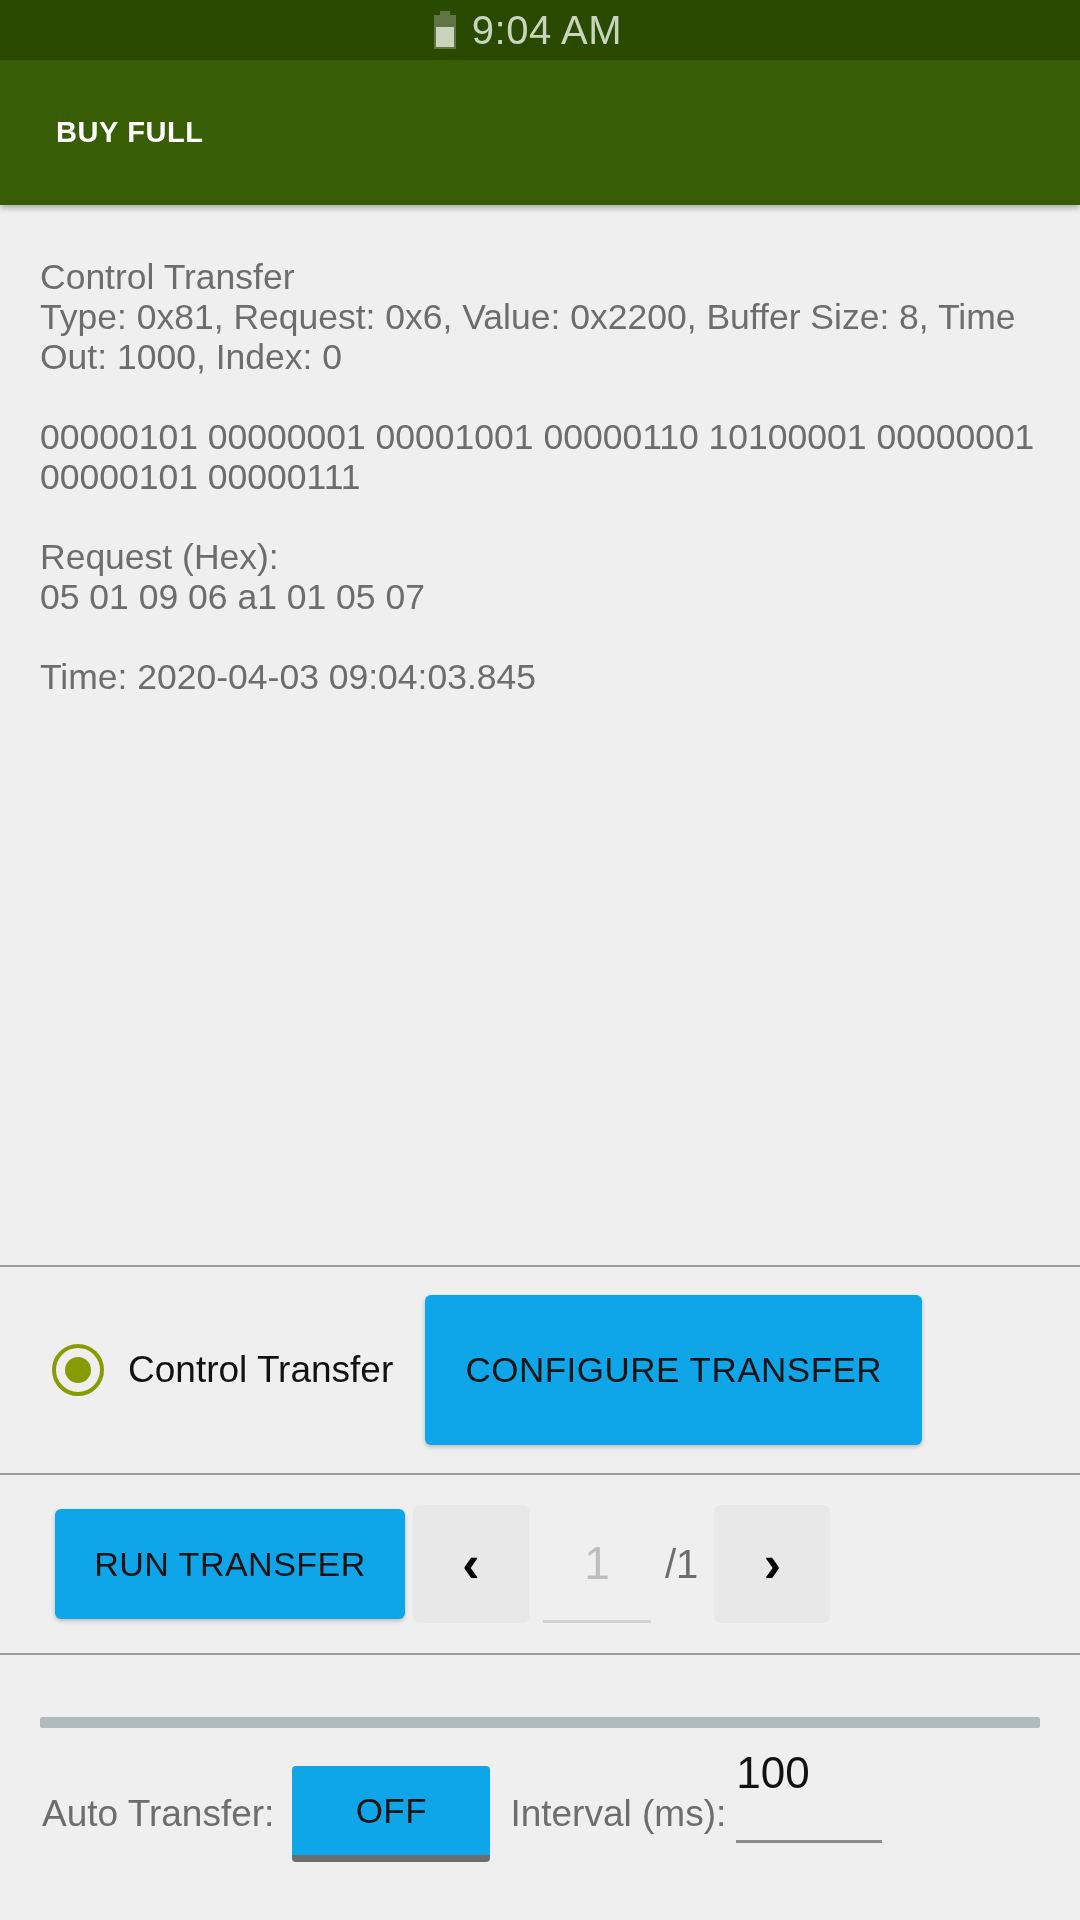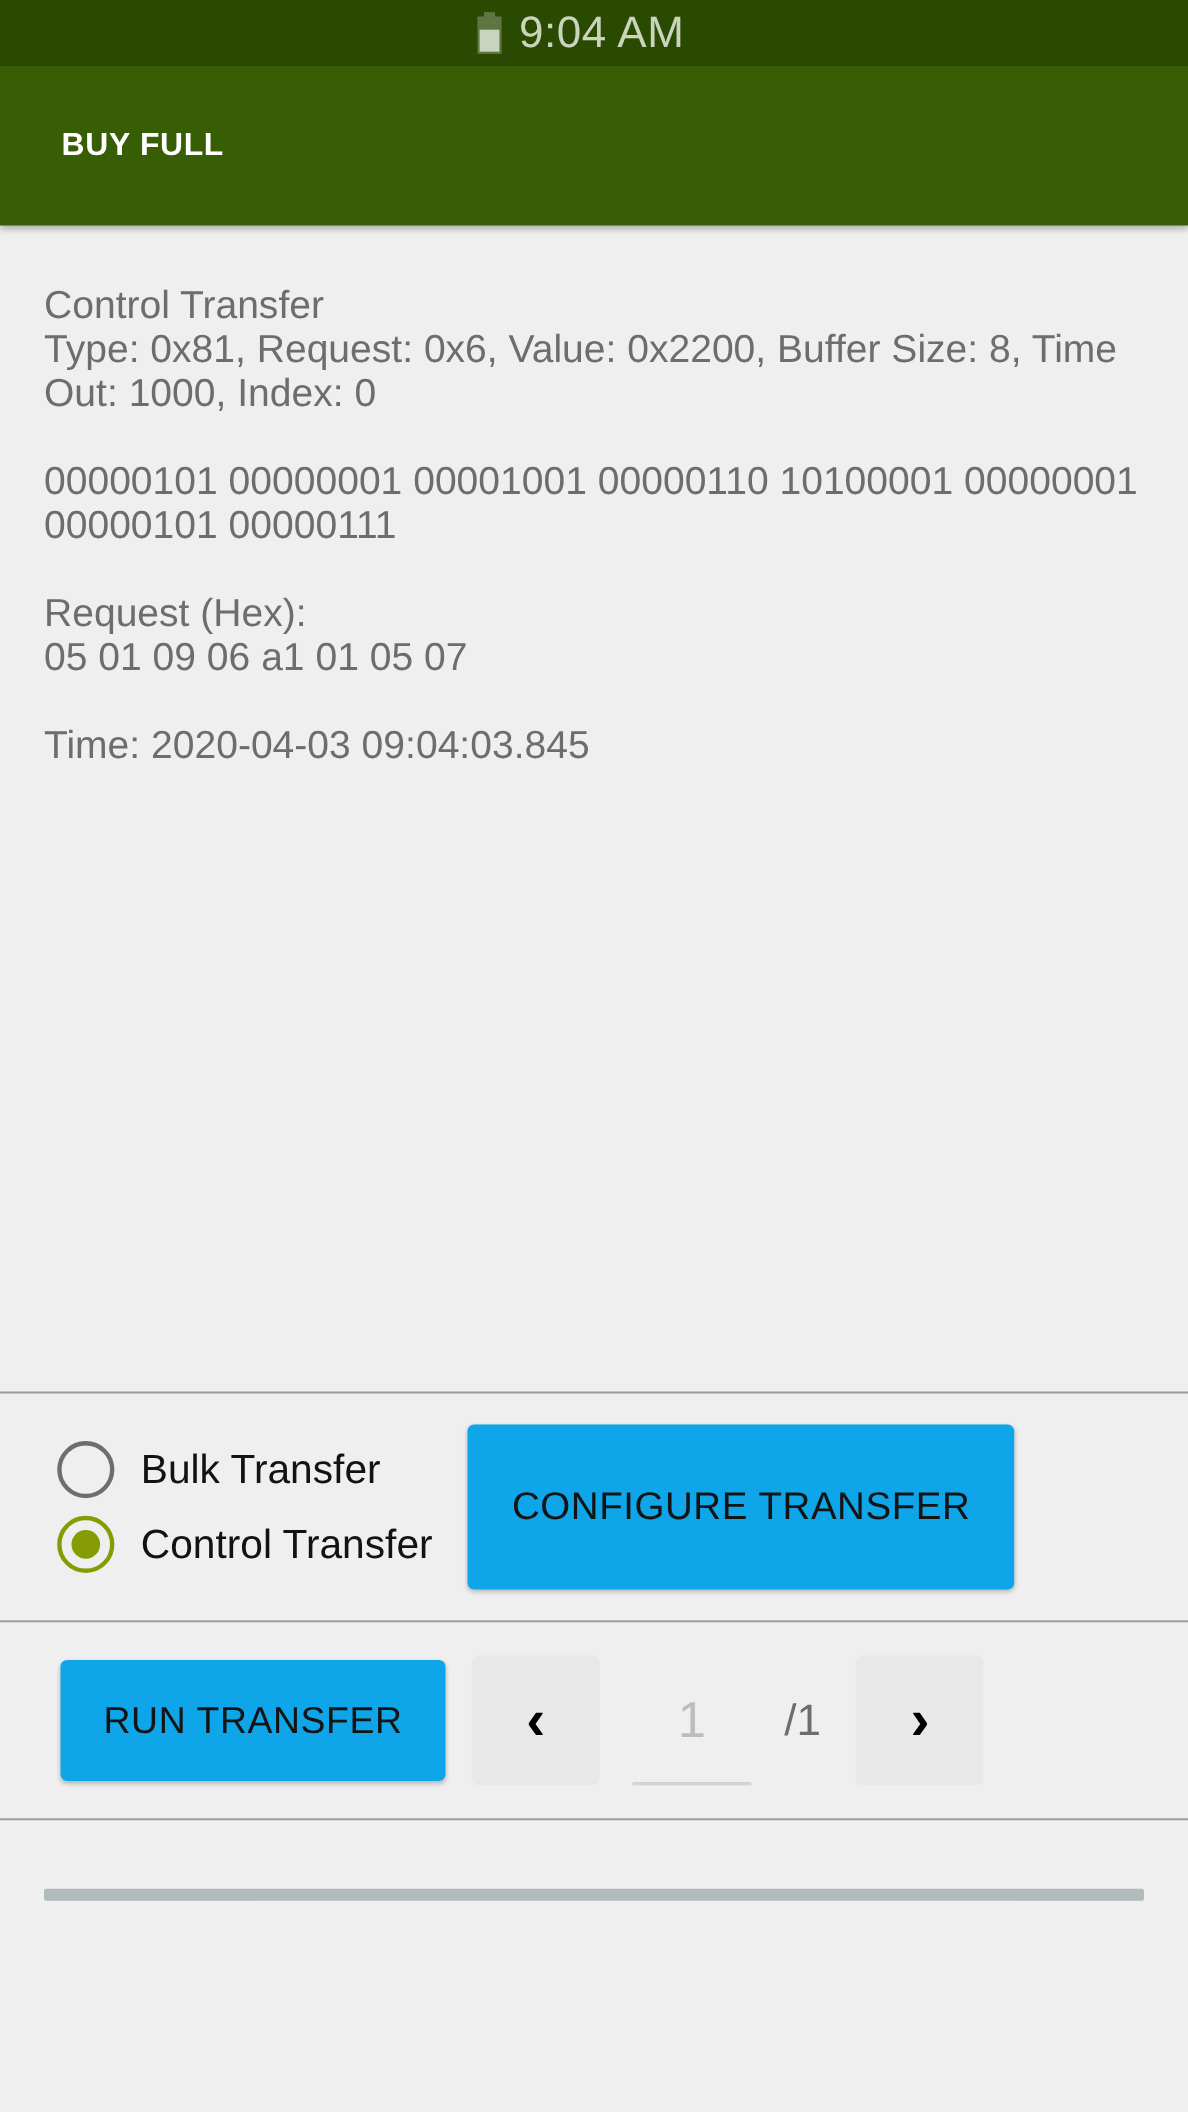--- a/index.html
+++ b/index.html
@@ -92,21 +92,21 @@
     display: flex; align-items: center; justify-content: center;
     font-family: inherit;
   }
   .btn-configure {
     margin-left: 32px; width: 497px; height: 150px; font-size: 35px;
   }
 
   
   .run-row {
     flex: none; background: #efefef; height: 178px;
-    display: flex; align-items: center; padding: 0 40px 0 55px; gap: 24px;
+    display: flex; align-items: center; padding: 0 40px 0 55px; gap: 8px;
   }
   .btn-run { width: 350px; height: 110px; font-size: 34px; }
   .pager-btn {
     width: 116px; height: 118px; background: #e8e8e8; border-radius: 6px;
     display: flex; align-items: center; justify-content: center;
     color: #000000; font-size: 52px; font-weight: bold; border: none;
     font-family: inherit;
   }
   .page-field {
     width: 108px; height: 118px; display: flex;
@@ -174,24 +174,20 @@
     <div class="log-text">Request (Hex):</div>
     <div class="log-text">05 01 09 06 a1 01 05 07</div>
     <div class="log-gap"></div>
     <div class="log-text">Time: 2020-04-03 09:04:03.845</div>
   </div>
 
   <div class="hrule"></div>
   <div class="mode-row">
     <div class="radio-group">
 
-      <div class="radio-item">
-        <span class="radio-mark"></span>
-        <span class="radio-label">Bulk Transfer</span>
-      </div>
 
       <div class="radio-item">
         <span class="radio-mark checked"></span>
         <span class="radio-label">Control Transfer</span>
       </div>
 
     </div>
     <button class="btn btn-configure">CONFIGURE TRANSFER</button>
   </div>
 
@@ -200,15 +196,21 @@
     <button class="btn btn-run">RUN TRANSFER</button>
     <button class="pager-btn">‹</button>
     <div class="page-field">1</div>
     <div class="page-total">/1</div>
     <button class="pager-btn">›</button>
   </div>
 
   <div class="hrule"></div>
   <div class="auto-row">
     <div class="seekbar"></div>
+    <div class="auto-controls">
+      <span class="auto-label">Auto Transfer:</span>
+      <button class="btn btn-off">OFF</button>
+      <span class="interval-label">Interval (ms):</span>
+      <span class="interval-field">100</span>
+    </div>
   </div>
 
 </div>
 
 </body></html>

